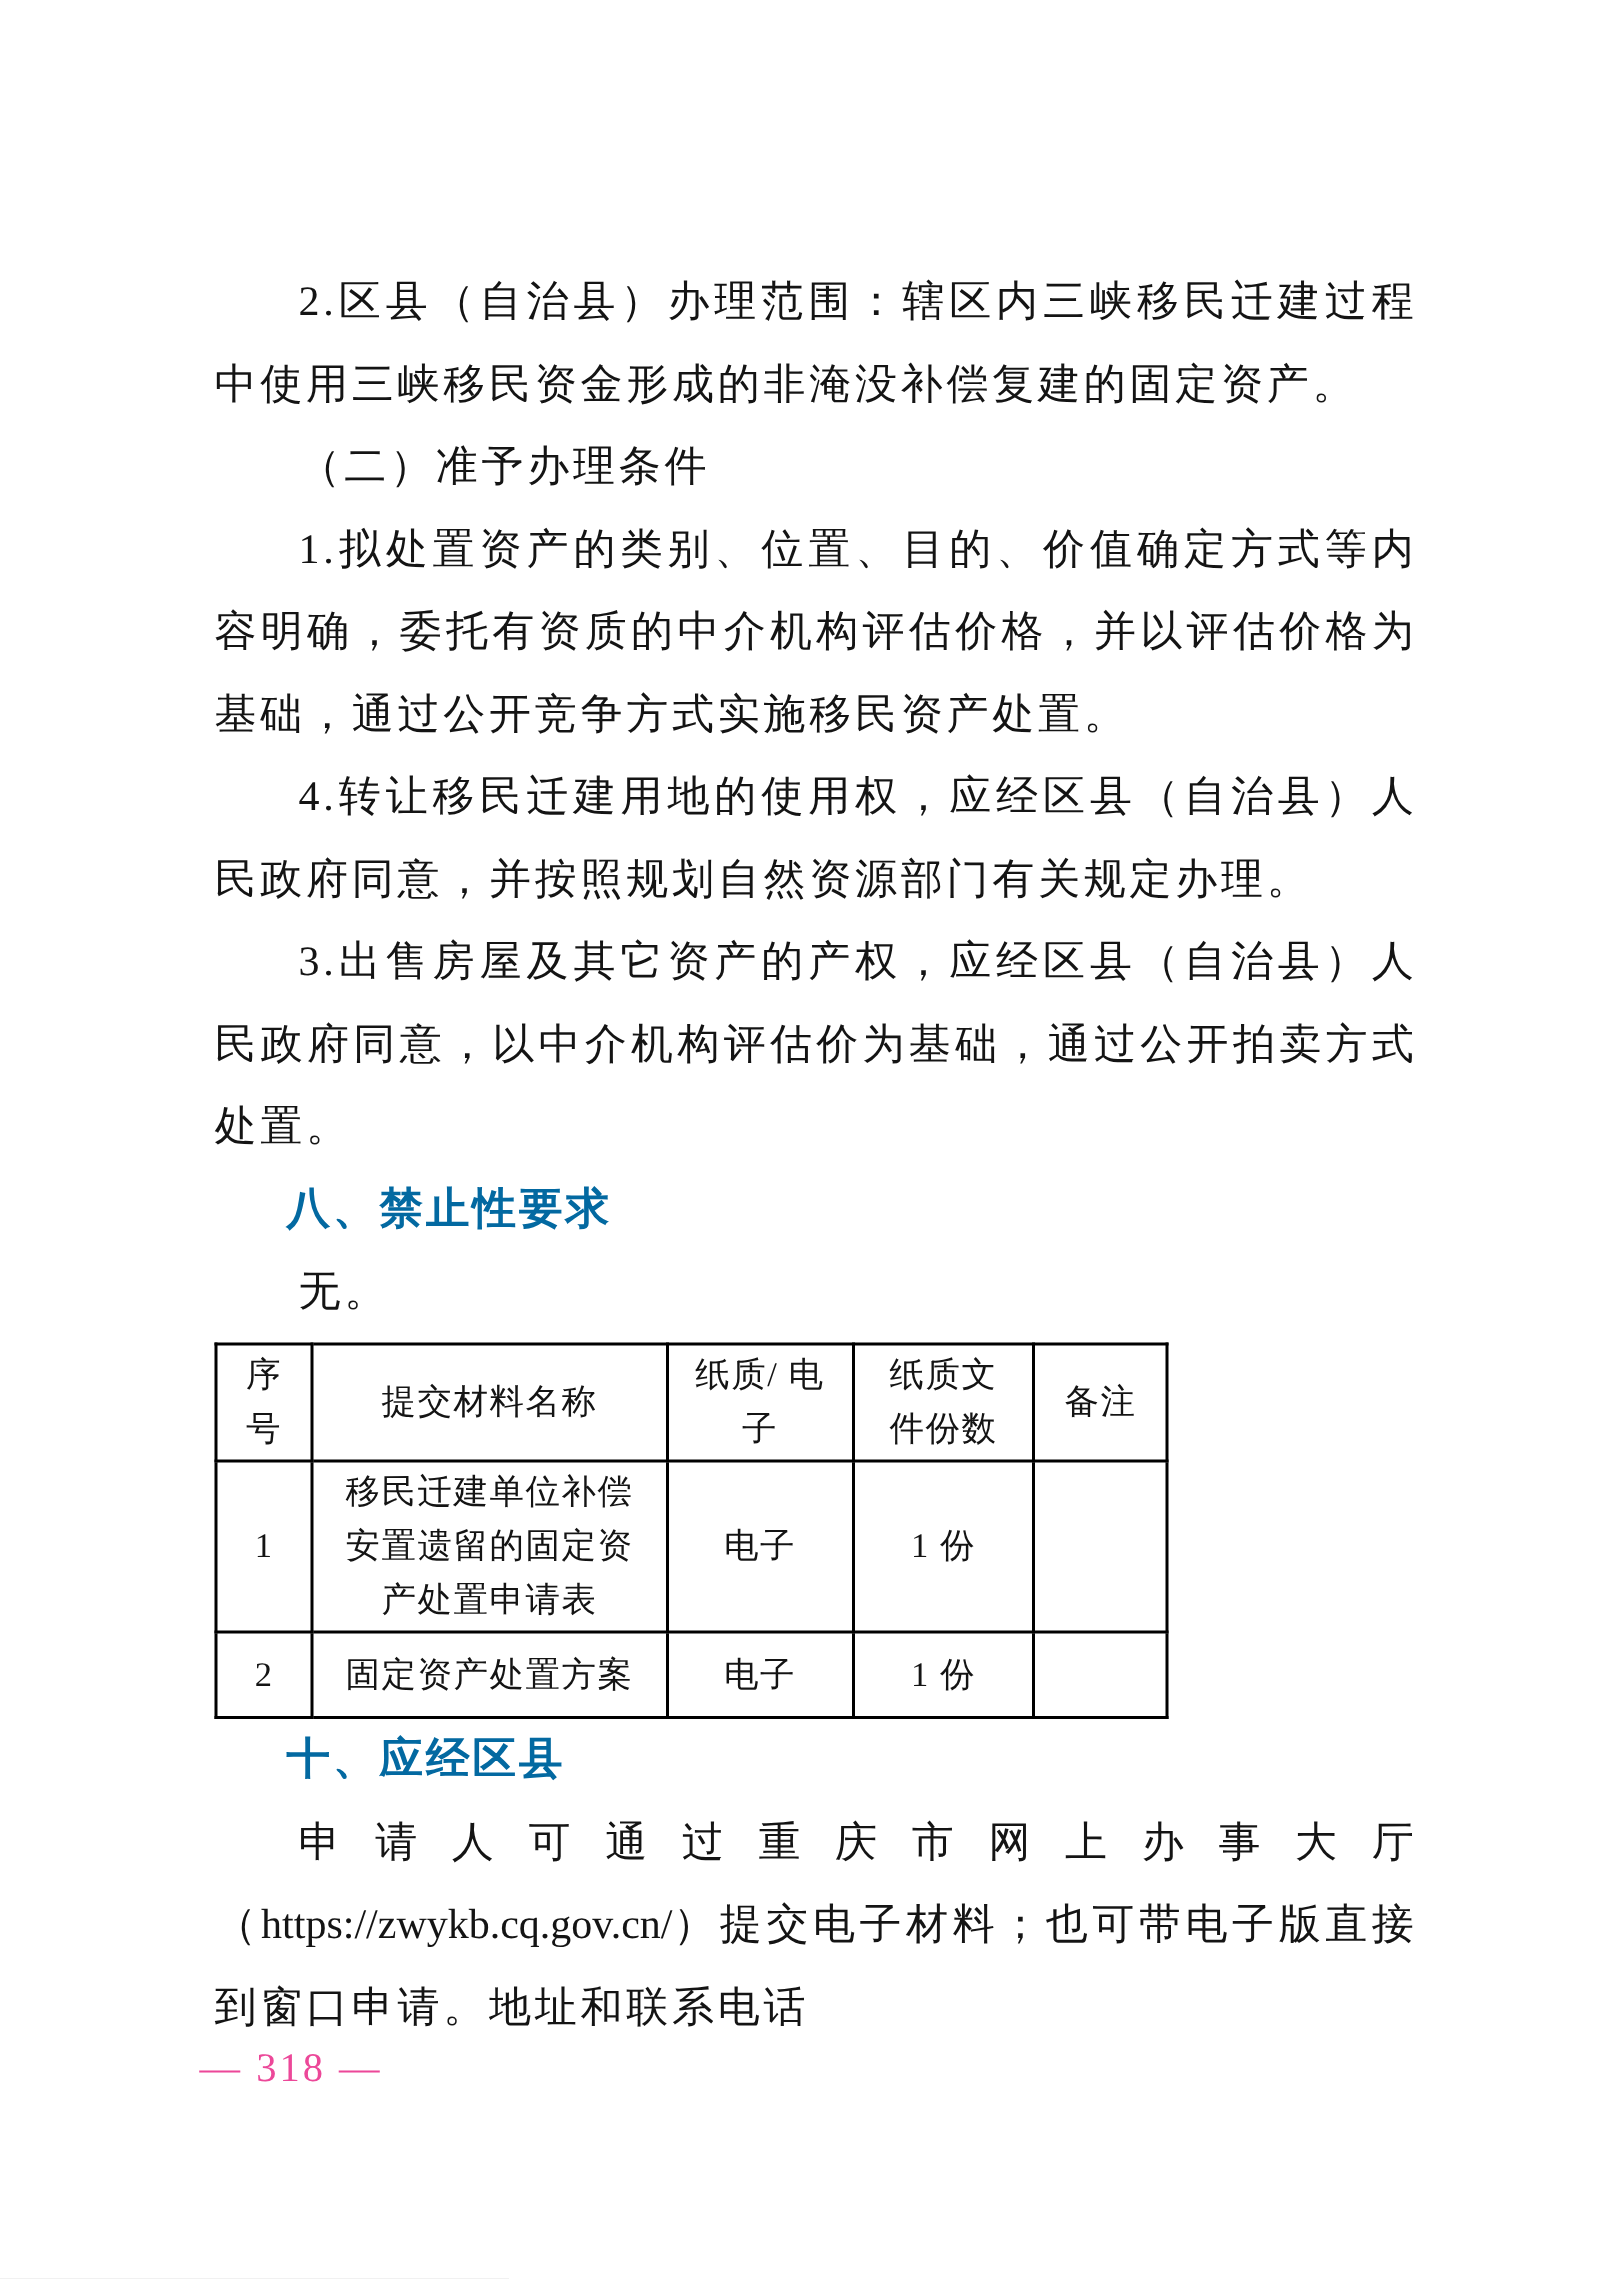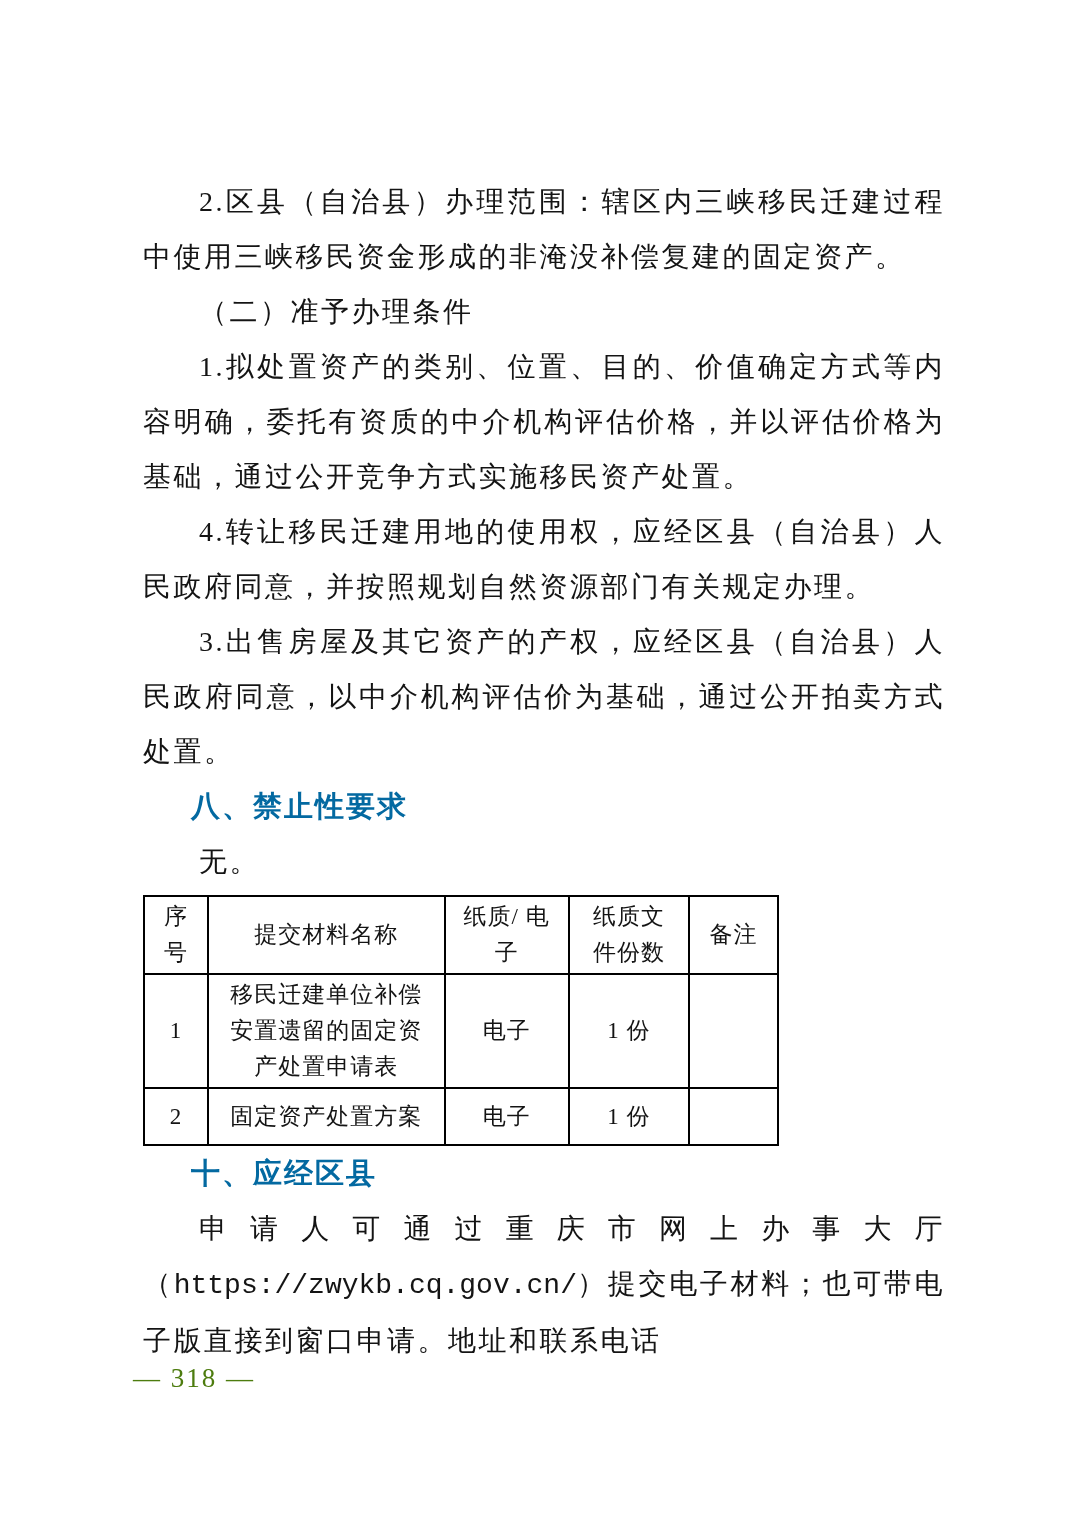--- a/index.html
+++ b/index.html
@@ -30,21 +30,21 @@
     font-family:"Liberation Sans","DejaVu Sans",sans-serif;
     font-weight:bold;
     font-size:29px;
     line-height:55px;
     letter-spacing:2px;
     text-indent:48px;
     color:#0369a1;
     white-space:nowrap;
   }
   .latin-url{
-    font-family:Liberation Mono, monospace;
+    font-family:Liberation Serif, serif;
     letter-spacing:0;
   }
   table.materials-table{
     border-collapse:collapse;
     table-layout:fixed;
     width:636px;
     margin-top:6px;
     background:#fff;
   }
   table.materials-table th,
@@ -69,21 +69,21 @@
   table.materials-table thead tr{height:53px;}
   table.materials-table tbody tr:nth-child(1){height:74px;}
   table.materials-table tbody tr:nth-child(2){height:57px;}
   #sec-bottom{margin-top:0;}
   .page-number{
     position:absolute;
     left:133px;top:1363px;
     font-family:"Liberation Serif","DejaVu Serif",serif;
     font-size:27px;
     letter-spacing:2px;
-    color:#4d7c0f;
+    color:#ec4899;
     white-space:nowrap;
   }
 </style>
 </head>
 <body>
 
 <div class="page">
   <div class="content">
     <div id="sec-top">
         <div class="para"><span>2.区县（自治县）办理范围：辖区内三峡移民迁建过程中使用三峡移民资金形成的非淹没补偿复建的固定资产。</span></div>

